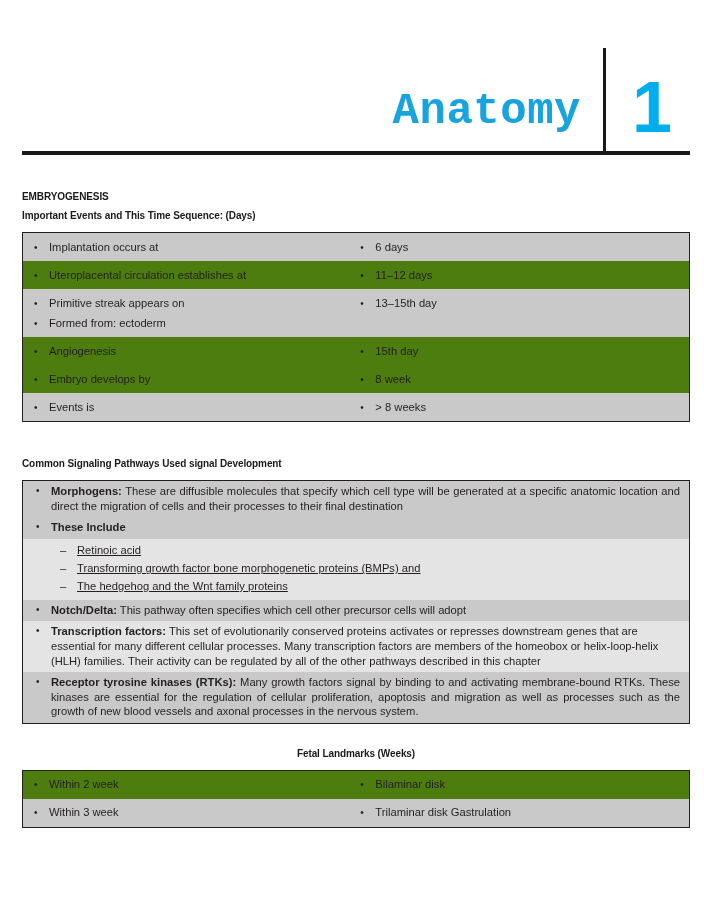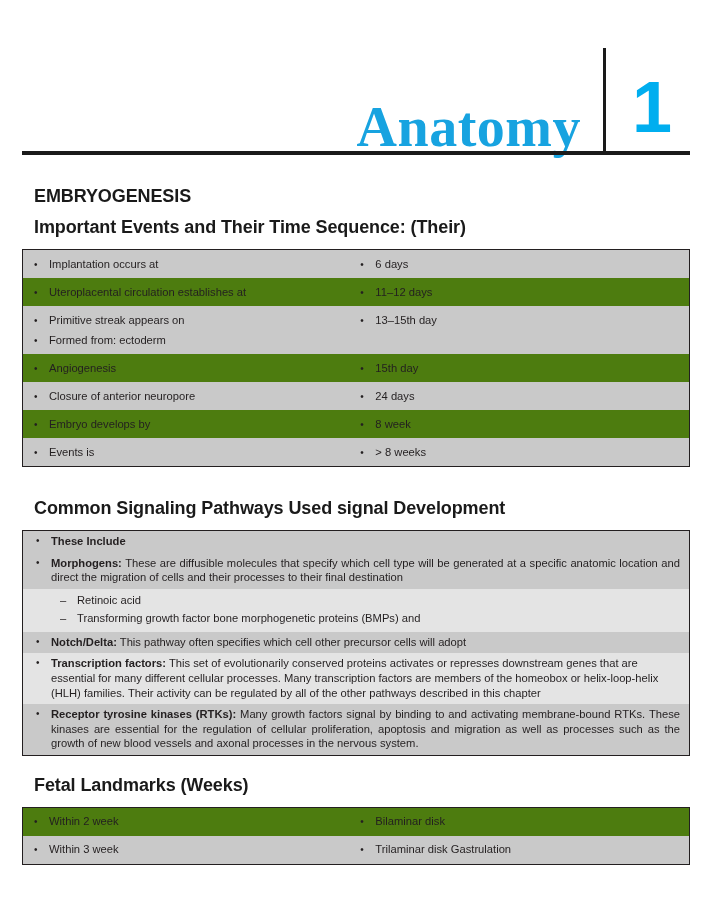--- a/index.html
+++ b/index.html
@@ -26,26 +26,27 @@
   
   .chapter-header {
     position: relative;
     height: 155px;
     padding: 0 14px 0 22px;
     display: flex;
     align-items: flex-end;
     justify-content: flex-end;
   }
   .chapter-title {
-    font-family: Liberation Serif, serif;
+    font-family: Liberation Mono, monospace;
     font-weight: bold;
-    font-size: 56px;
+    font-size: 44px;
     color: #17A3E0;
     line-height: 1;
     letter-spacing: 0.5px;
+    padding-bottom: 22px;
     padding-right: 22px;
   }
   .chapter-divider {
     width: 3px;
     background: #1a1a1a;
     height: 106px;
     margin-bottom: 1px;
   }
   .chapter-number {
     font-family: "Liberation Sans", sans-serif;
@@ -66,33 +67,33 @@
     background: #1a1a1a;
   }
 
   
   .content {
     padding: 0 14px 0 22px;
   }
 
   h2.section-title {
     font-family: "Liberation Sans", sans-serif;
-    font-size: 18px;
+    font-size: 10px;
     font-weight: bold;
-    margin: 12px;
+    margin: 0;
     padding: 0;
     line-height: 19px;
     color: #1a1a1a;
     letter-spacing: -0.1px;
   }
   .title-block {
     margin-top: 32px;
     margin-bottom: 7px;
   }
-  .title-block.tight { margin-top: 20px; }
+  .title-block.tight { margin-top: 20px; text-align: center; }
 
   
   .tbl {
     border: 1.6px solid #231f20;
     border-collapse: collapse;
     width: 100%;
     table-layout: fixed;
   }
   .tbl tr.shade-dark { background: #c9c9c9; }
   .tbl tr.shade-light { background: #4d7c0f; }
@@ -158,20 +159,21 @@
   .sub-list {
     list-style: none;
     margin: 0;
     padding: 0 0 0 19px;
   }
   .sub-list li {
     position: relative;
     padding: 1.5px 0 1.5px 26px;
     font-size: 11.2px;
     line-height: 15px;
+    text-decoration: underline;
   }
   .sub-list li::before {
     content: "\2013";
     position: absolute;
     left: 9px;
     top: 1.5px;
   }
 
   .plain-line { text-align: left; }
 </style>
@@ -184,21 +186,21 @@
     <div class="chapter-title">Anatomy</div>
     <div class="chapter-divider"></div>
     <div class="chapter-number">1</div>
     <div class="header-rule"></div>
   </div>
 
   <div class="content">
 
     <div class="title-block">
       <h2 class="section-title">EMBRYOGENESIS</h2>
-      <h2 class="section-title">Important Events and Their Time Sequence: (Their)</h2>
+      <h2 class="section-title">Important Events and This Time Sequence: (Days)</h2>
     </div>
 
     <table class="tbl">
       <tbody>
         <tr class="shade-dark">
           <td class="col-left">
             <ul class="cell-list">
               <li>Implantation occurs at</li>
             </ul>
           </td>
@@ -238,32 +240,20 @@
             <ul class="cell-list">
               <li>Angiogenesis</li>
             </ul>
           </td>
           <td class="col-right">
             <ul class="cell-list">
               <li>15th day</li>
             </ul>
           </td>
         </tr>
-        <tr class="shade-dark">
-          <td class="col-left">
-            <ul class="cell-list">
-              <li>Closure of anterior neuropore</li>
-            </ul>
-          </td>
-          <td class="col-right">
-            <ul class="cell-list">
-              <li>24 days</li>
-            </ul>
-          </td>
-        </tr>
         <tr class="shade-light">
           <td class="col-left">
             <ul class="cell-list">
               <li>Embryo develops by</li>
             </ul>
           </td>
           <td class="col-right">
             <ul class="cell-list">
               <li>8 week</li>
             </ul>
@@ -284,31 +274,32 @@
       </tbody>
     </table>
 
     <div class="title-block">
       <h2 class="section-title">Common Signaling Pathways Used signal Development</h2>
     </div>
 
     <div class="prose-box">
 
       <div class="prose-row dark">
+        <div class="pbullet"><b>Morphogens:</b><span> These are diffusible molecules that specify which cell type will be generated at a specific anatomic location and direct the migration of cells and their processes to their final destination</span></div>
+      </div>
+
+      <div class="prose-row dark">
         <div class="pbullet nojust"><b>These Include</b></div>
-      </div>
-
-      <div class="prose-row dark">
-        <div class="pbullet"><b>Morphogens:</b><span> These are diffusible molecules that specify which cell type will be generated at a specific anatomic location and direct the migration of cells and their processes to their final destination</span></div>
       </div>
 
       <div class="prose-row light">
         <ul class="sub-list">
           <li>Retinoic acid</li>
           <li>Transforming growth factor bone morphogenetic proteins (BMPs) and</li>
+          <li>The hedgehog and the Wnt family proteins</li>
         </ul>
       </div>
 
       <div class="prose-row dark">
         <div class="pbullet nojust"><b>Notch/Delta:</b><span> This pathway often specifies which cell other precursor cells will adopt</span></div>
       </div>
 
       <div class="prose-row light">
         <div class="pbullet nojust"><b>Transcription factors:</b><span> This set of evolutionarily conserved proteins activates or represses downstream genes that are essential for many different cellular processes. Many transcription factors are members of the homeobox or helix-loop-helix (HLH) families. Their activity can be regulated by all of the other pathways described in this chapter</span></div>
       </div>

